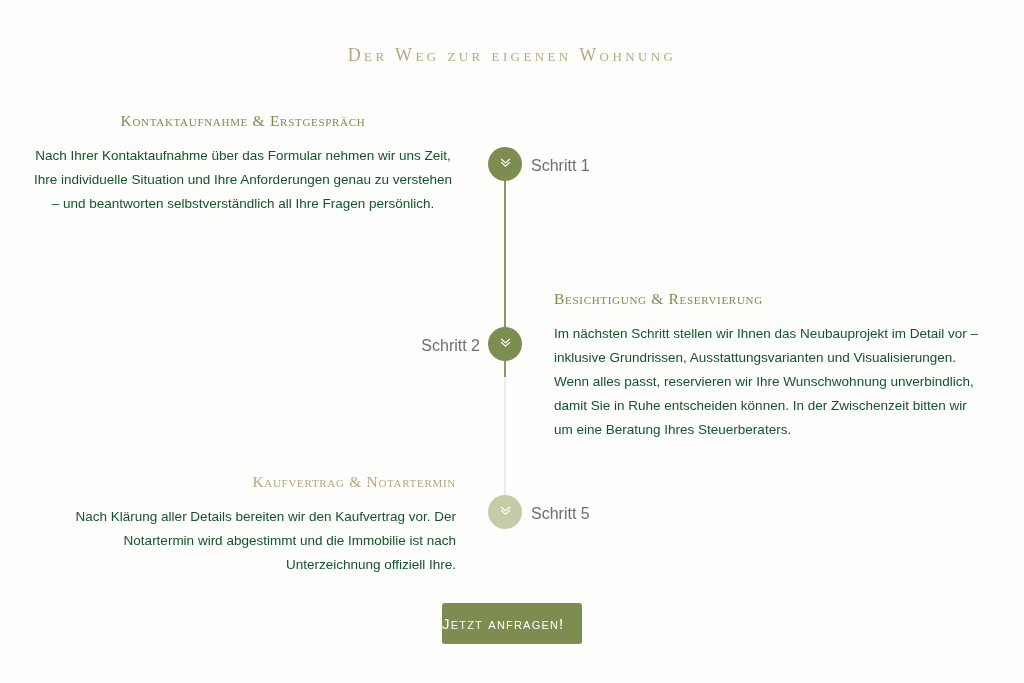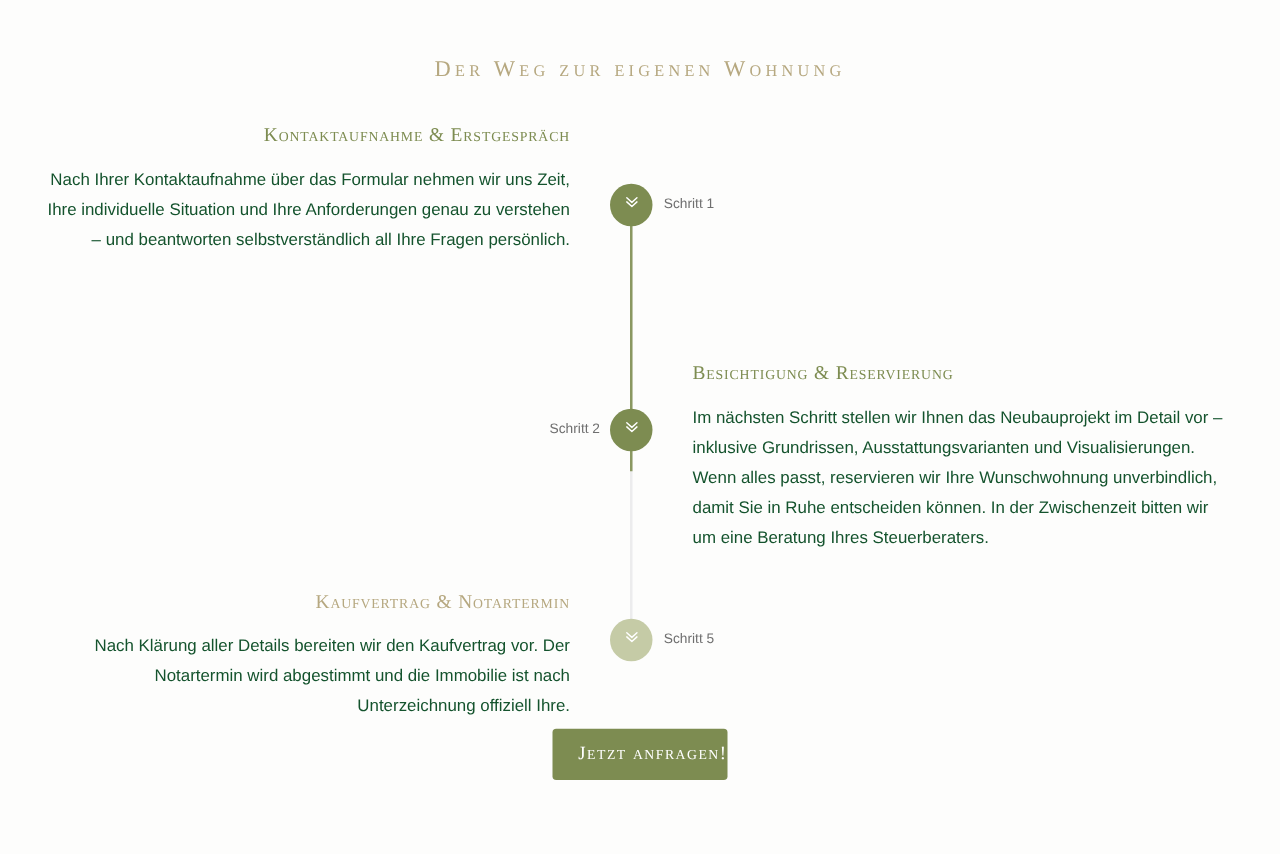--- a/index.html
+++ b/index.html
@@ -71,21 +71,21 @@
     display: flex;
     align-items: center;
     justify-content: center;
   }
   .marker.active { background: #7d8c51; }
   .marker.inactive { background: #c5cba6; }
   .marker .chev { display: block; }
 
   .step-label {
     position: absolute;
-    font-size: 11px;
+    font-size: 16px;
     color: #6f6f6f;
     white-space: nowrap;
   }
   .step-label.right { left: 531px; }
   .step-label.left  { left: 300px; width: 180px; text-align: right; }
 
   
   .step-block { position: absolute; }
   .step-block.left-side  { left: 30px;  width: 426px; text-align: right; }
   .step-block.right-side { left: 554px; width: 428px; text-align: left; }
@@ -119,41 +119,42 @@
   .cta-button {
     display: inline-block;
     background: #7d8c51;
     color: #ffffff;
     border: none;
     border-radius: 3px;
     padding: 0;
     width: 140px;
     height: 41px;
     line-height: 41px;
-    font-family: Liberation Serif, serif;
+    font-family: Liberation Sans, sans-serif;
     font-variant: small-caps;
     font-size: 15px;
     letter-spacing: 1.2px;
     cursor: pointer;
-    text-align: right;
+    text-align: left;
+    margin-top: 20px;
   }
 </style>
 </head>
 <body>
 
 <div class="page">
 
   <div class="section-title">Der Weg zur eigenen Wohnung</div>
 
   <div class="timeline">
     <div class="spine-inactive"></div>
     <div class="spine-active"></div>
   </div>
 
-  <div class="step-block left-side" style="top:100px;">
+  <div class="step-block left-side" style="top:112px;text-align:center;">
     <div class="step-heading active">Kontaktaufnahme &amp; Erstgespräch</div>
     <p class="step-text">Nach Ihrer Kontaktaufnahme über das Formular nehmen wir uns Zeit, Ihre individuelle Situation und Ihre Anforderungen genau zu verstehen – und beantworten selbstverständlich all Ihre Fragen persönlich.</p>
   </div>
 
   <div class="marker active" style="top:147px;">
     <span class="chev">
       <svg width="13" height="13" viewBox="0 0 16 16" aria-hidden="true">
         <path d="M3 4 L8 8.5 L13 4" fill="none" stroke="#ffffff" stroke-width="1.4" stroke-linecap="round" stroke-linejoin="round"></path>
         <path d="M3 8 L8 12.5 L13 8" fill="none" stroke="#ffffff" stroke-width="1.4" stroke-linecap="round" stroke-linejoin="round"></path>
       </svg>

